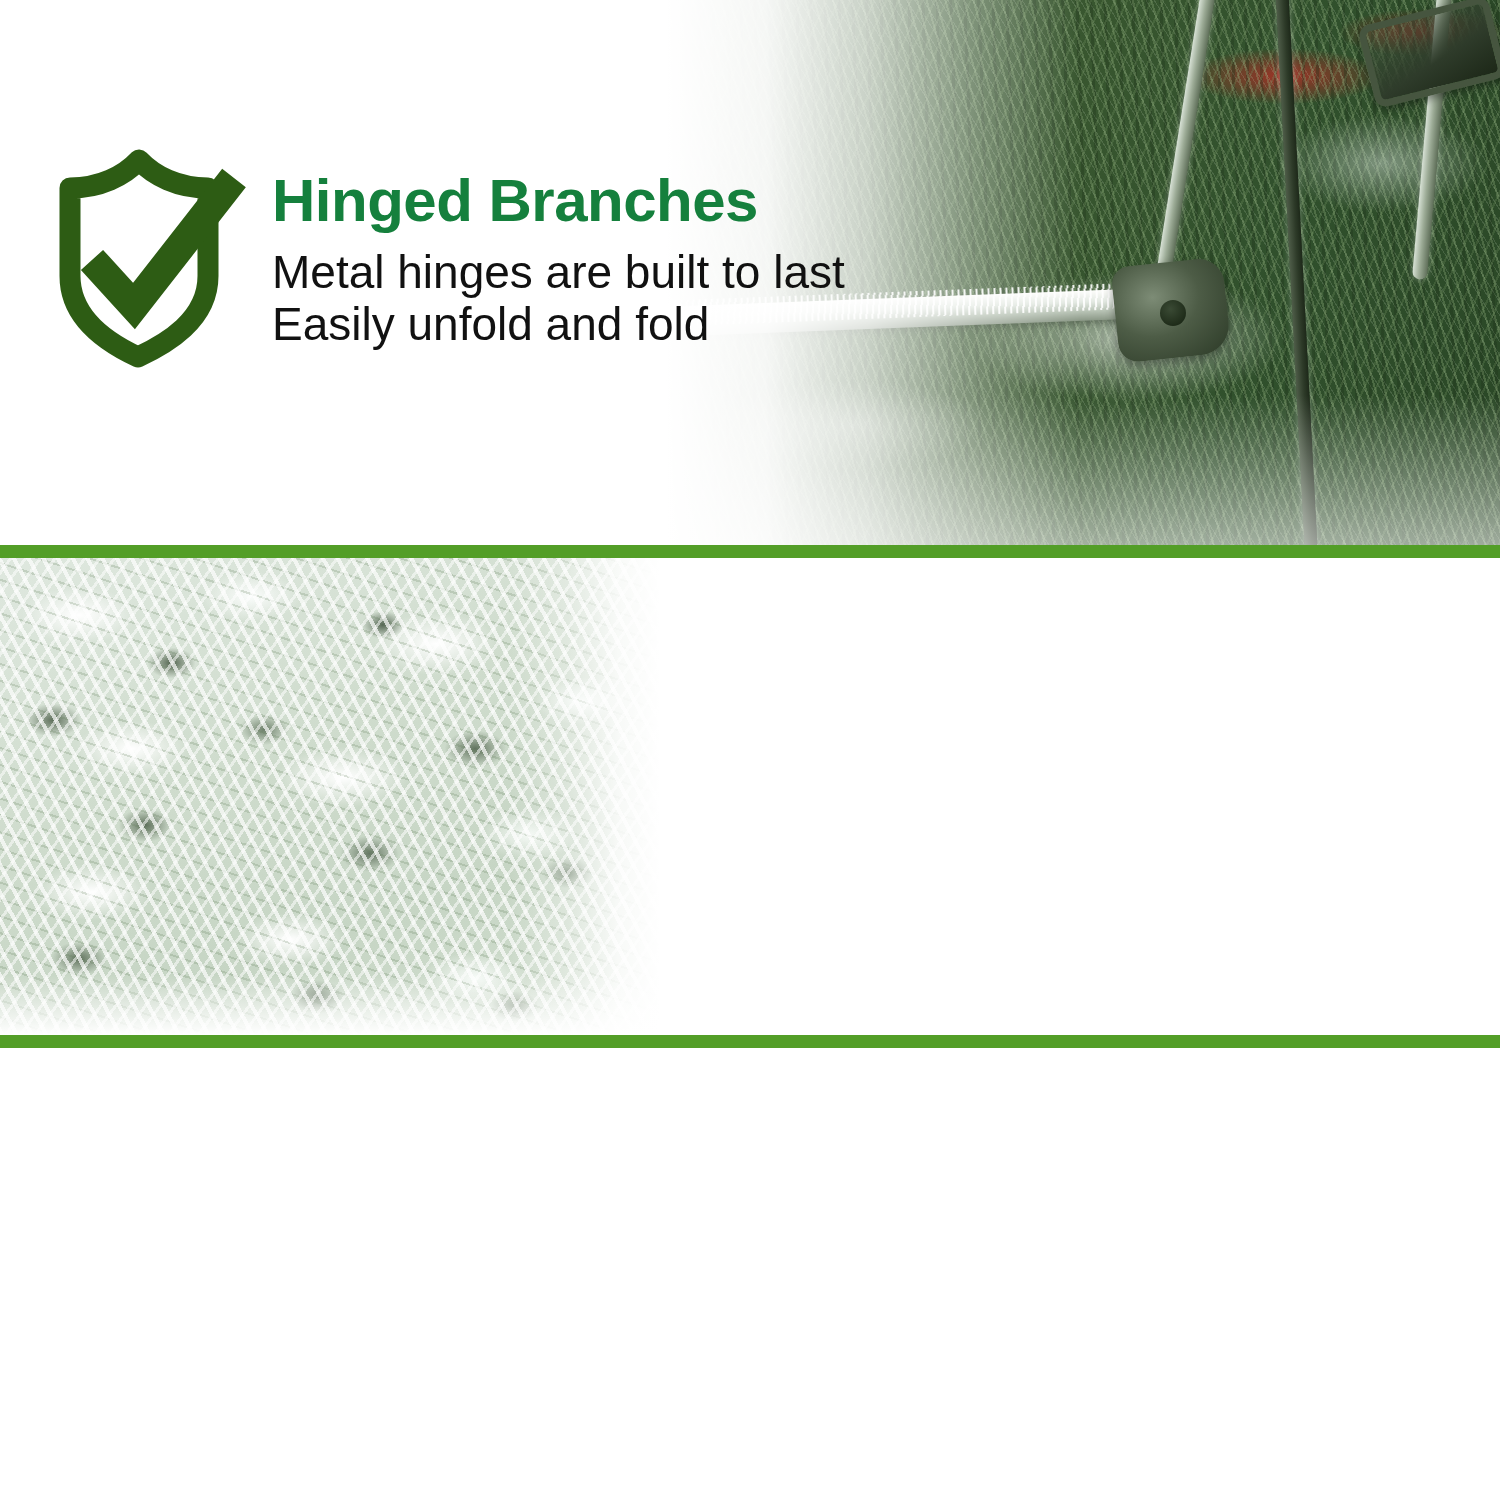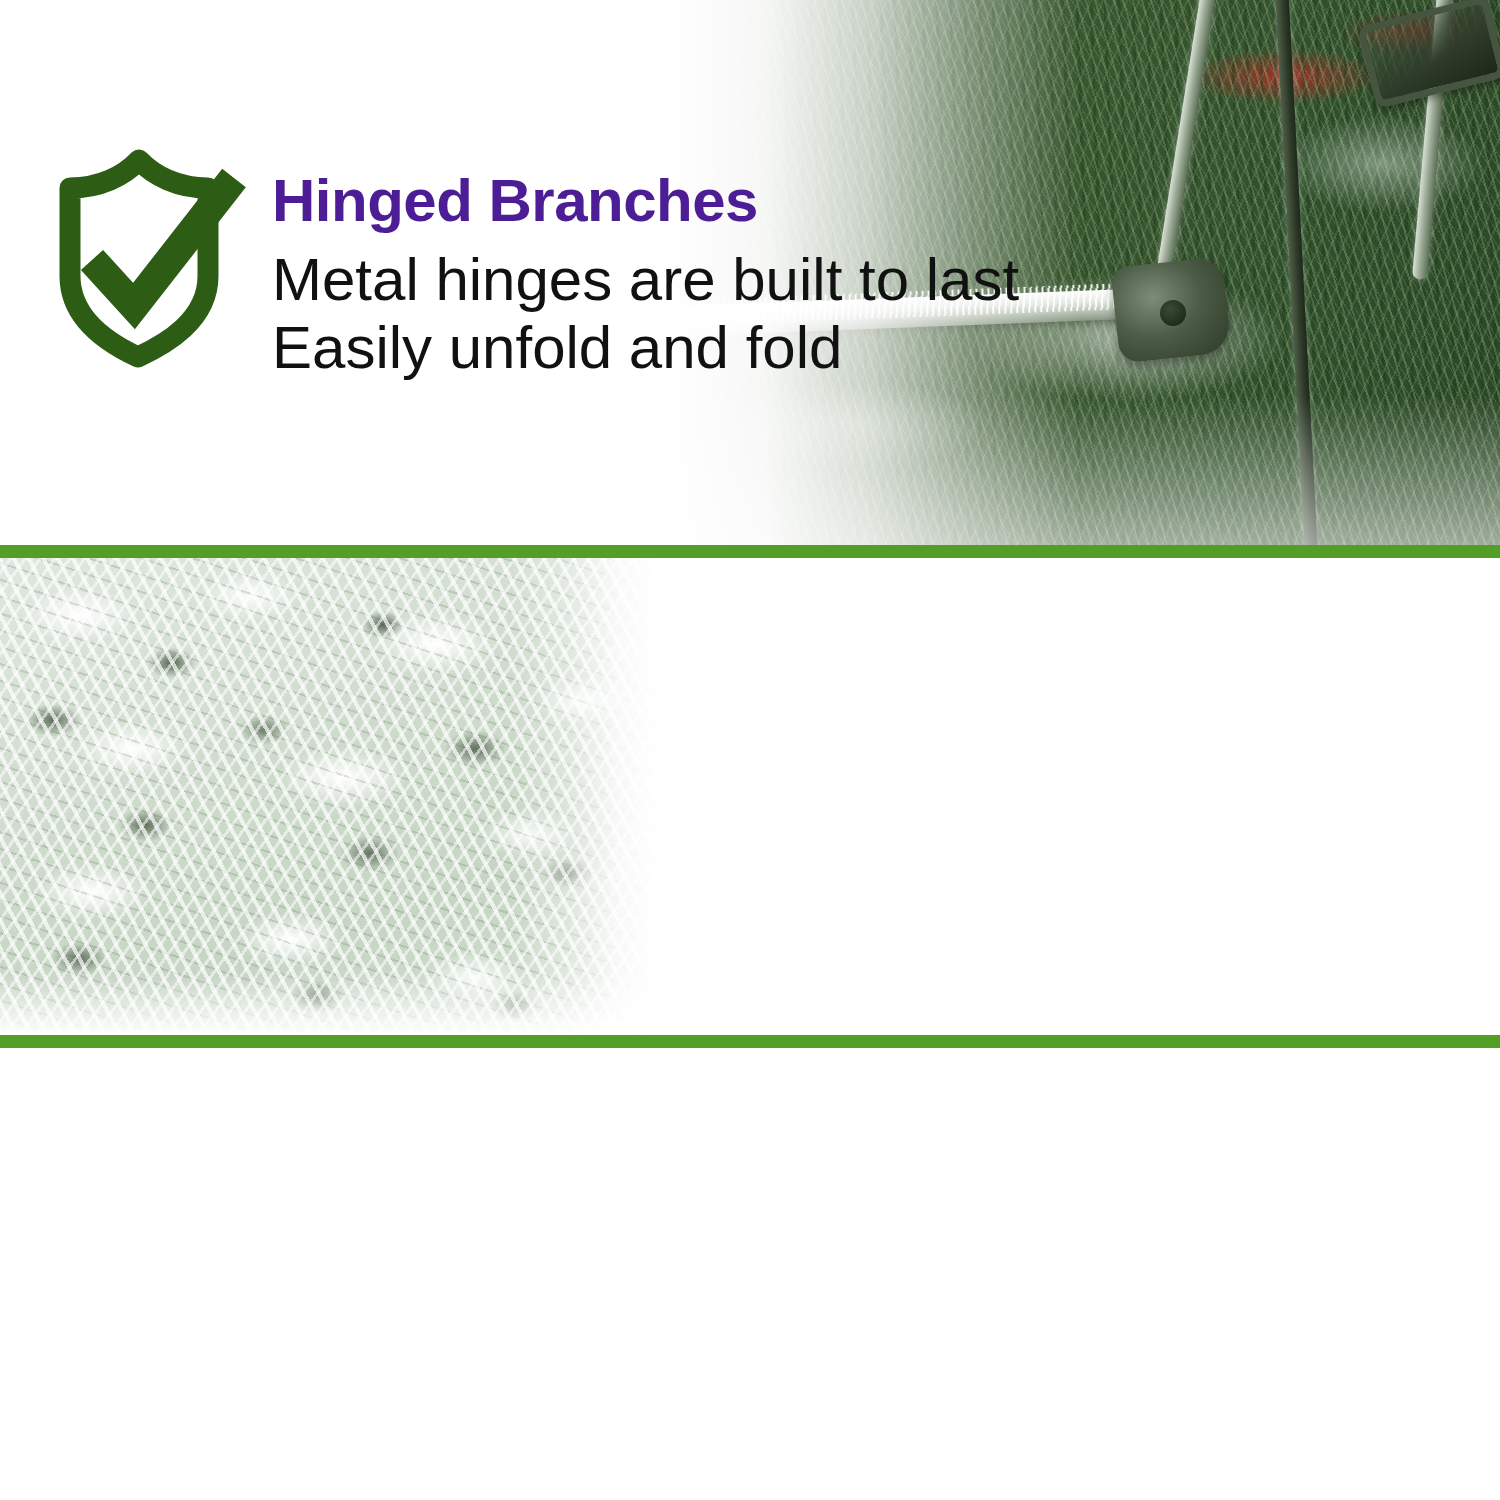--- a/index.html
+++ b/index.html
@@ -114,21 +114,21 @@
     position:absolute;left:0;top:0;width:560px;height:545px;
     background:linear-gradient(90deg,#ffffff 0%,#ffffff 26%,rgba(255,255,255,.95) 44%,rgba(255,255,255,.72) 62%,rgba(255,255,255,.32) 82%,rgba(255,255,255,0) 100%);
   }
   #hinged-photo .fade-bottom{
     position:absolute;left:0;bottom:0;width:980px;height:150px;
     background:linear-gradient(0deg,rgba(255,255,255,.55) 0%,rgba(255,255,255,0) 100%);
   }
 
   #shield-icon-wrap{position:absolute;left:58px;top:148px;width:190px;height:215px;}
   #hinged-head{position:absolute;left:272px;top:170px;font-size:60px;}
-  #hinged-body{position:absolute;left:272px;top:246px;font-size:60px;}
+  #hinged-body{position:absolute;left:272px;top:246px;font-size:46px;}
 
   
   #panel-env{top:558px;height:477px;}
   #flock-photo{position:absolute;left:0;top:0;width:660px;height:477px;overflow:hidden;}
   #flock-photo .snowbase{
     position:absolute;inset:0;
     background:
       radial-gradient(ellipse 90px 44px at 12% 12%, #ffffff 0%, rgba(255,255,255,0) 64%),
       radial-gradient(ellipse 80px 40px at 38% 8%,  #fbfdfc 0%, rgba(255,255,255,0) 62%),
       radial-gradient(ellipse 95px 48px at 66% 18%, #ffffff 0%, rgba(255,255,255,0) 65%),
@@ -203,21 +203,21 @@
     <div id="shield-icon-wrap">
       <svg viewBox="0 0 190 215" width="190" height="215" aria-hidden="true">
 
         <path d="M12 40 L12 128 C12 172 52 196 80 209 C108 196 150 172 150 128 L150 40
                  C120 40 96 28 81 12 C66 28 42 40 12 40 Z" fill="none" stroke="#2d5c14" stroke-width="21" stroke-linejoin="round"></path>
 
         <path d="M34 112 L76 158 L176 30" fill="none" stroke="#2d5c14" stroke-width="30" stroke-linecap="butt" stroke-linejoin="miter"></path>
       </svg>
     </div>
 
-    <h2 class="headline" id="hinged-head" style="color: #4c1d95;">Hinged Branches</h2>
+    <h2 class="headline" id="hinged-head" style="color: #15803d;">Hinged Branches</h2>
     <p class="body-lines" id="hinged-body" style="color: rgb(17, 17, 17);">Metal hinges are built to last
 Easily unfold and fold</p>
   </section>
 
   <div class="divider" style="top: 545px; background: rgb(83, 158, 39);"></div>
 
   <section class="panel" id="panel-env">
 
     <div id="flock-photo">
       <div class="snowbase"></div>

